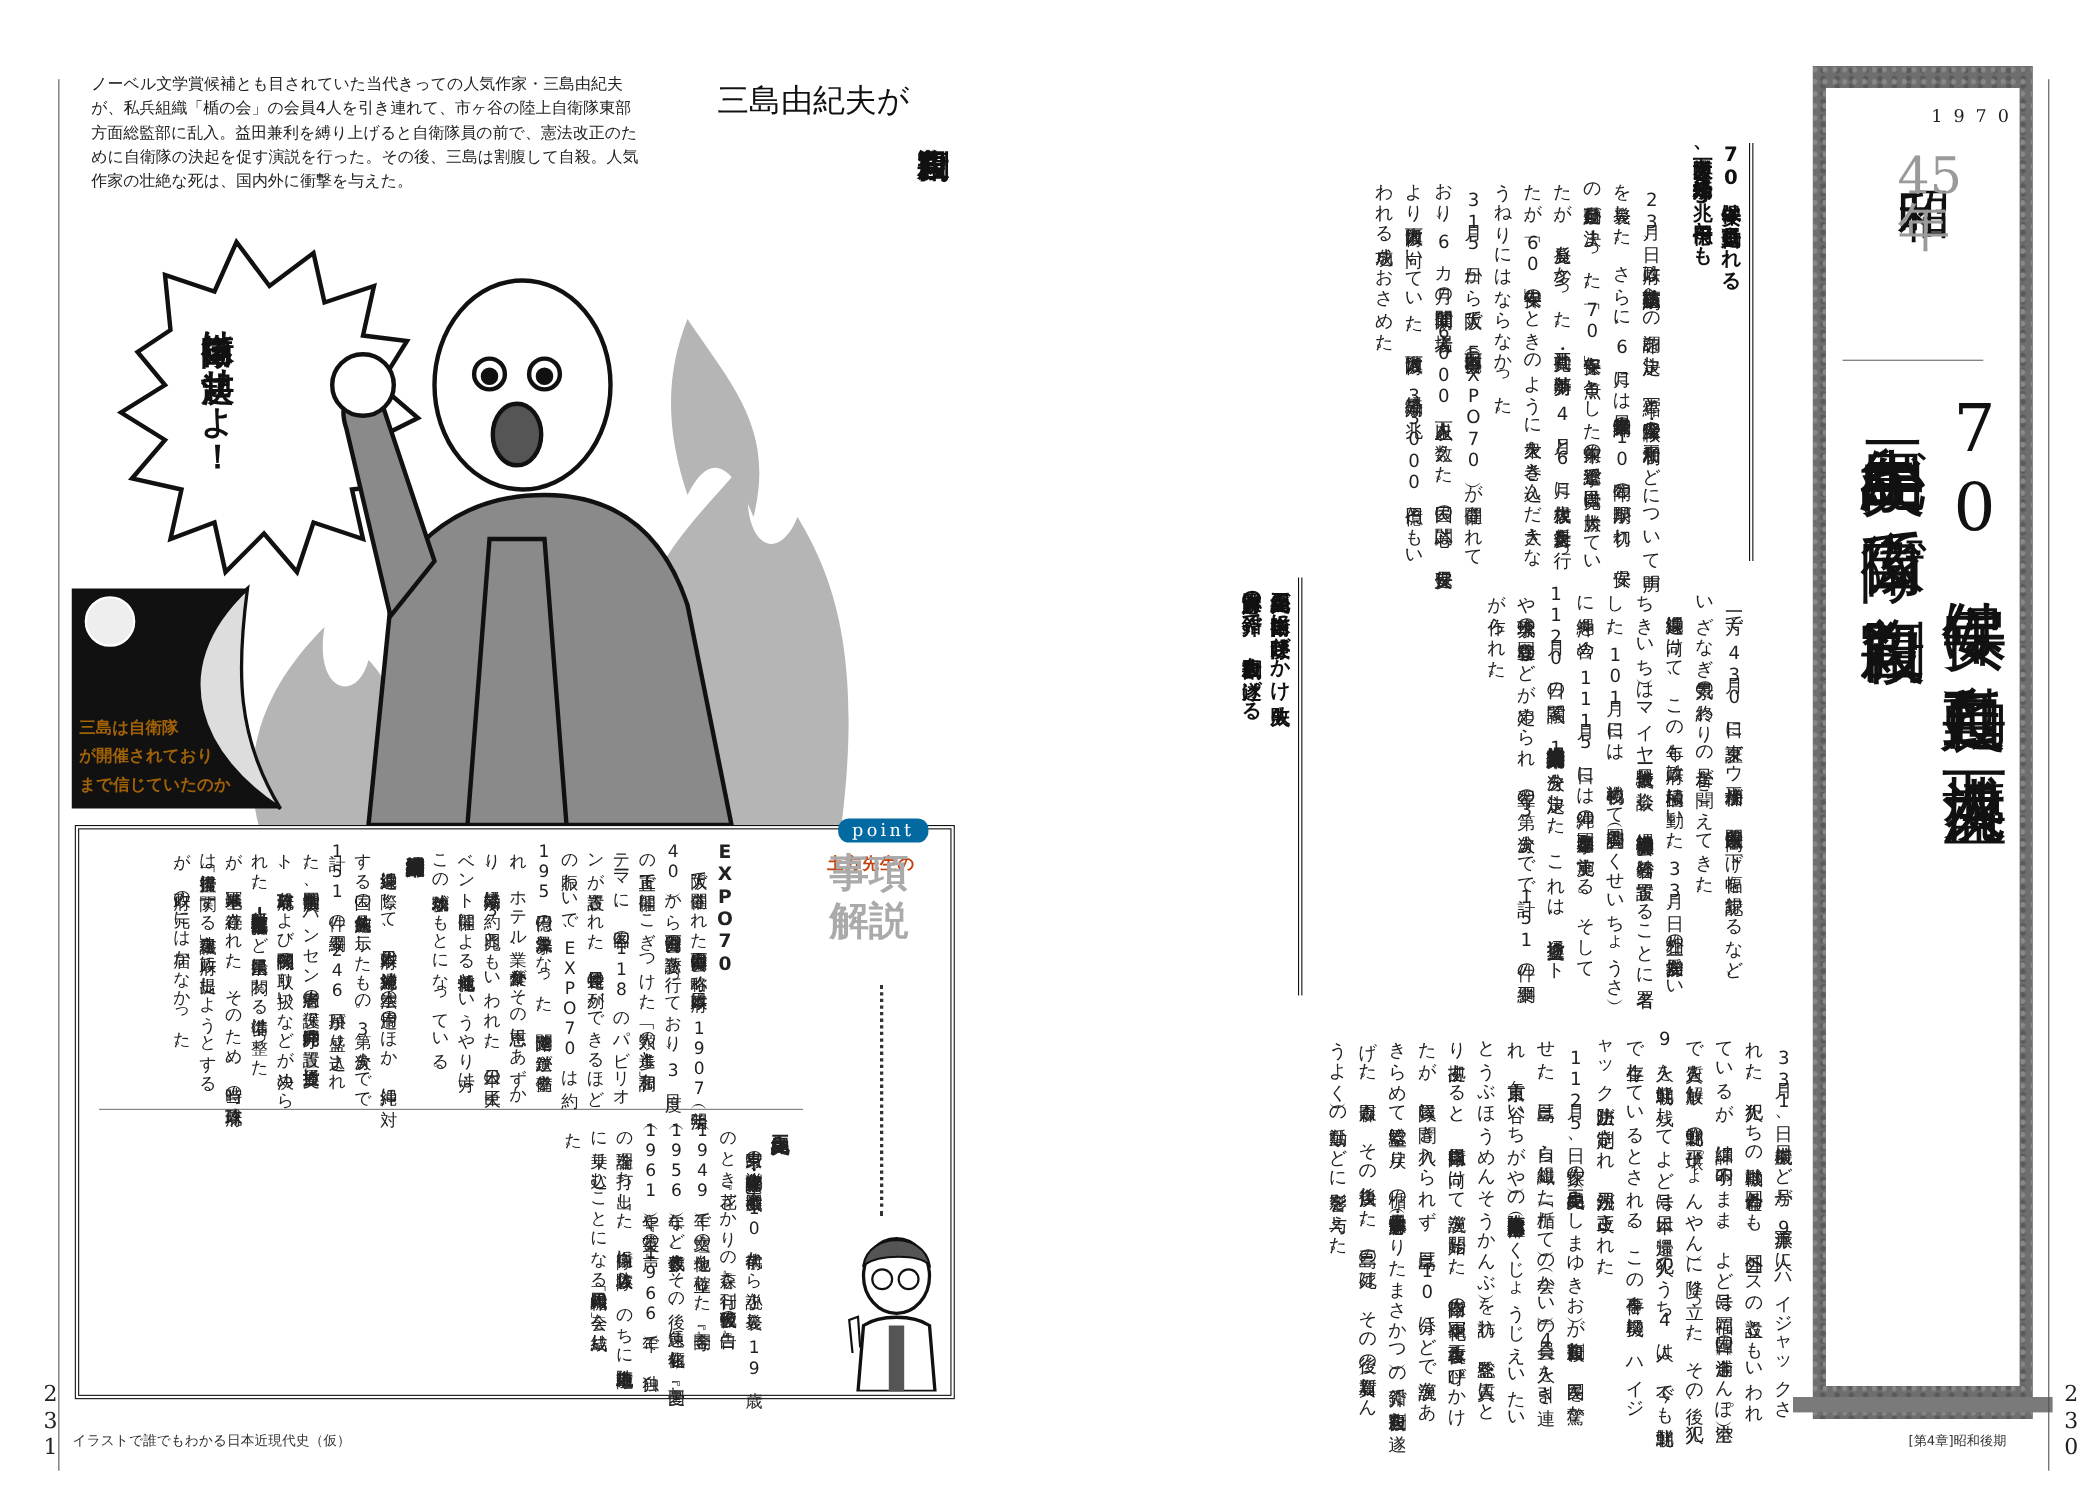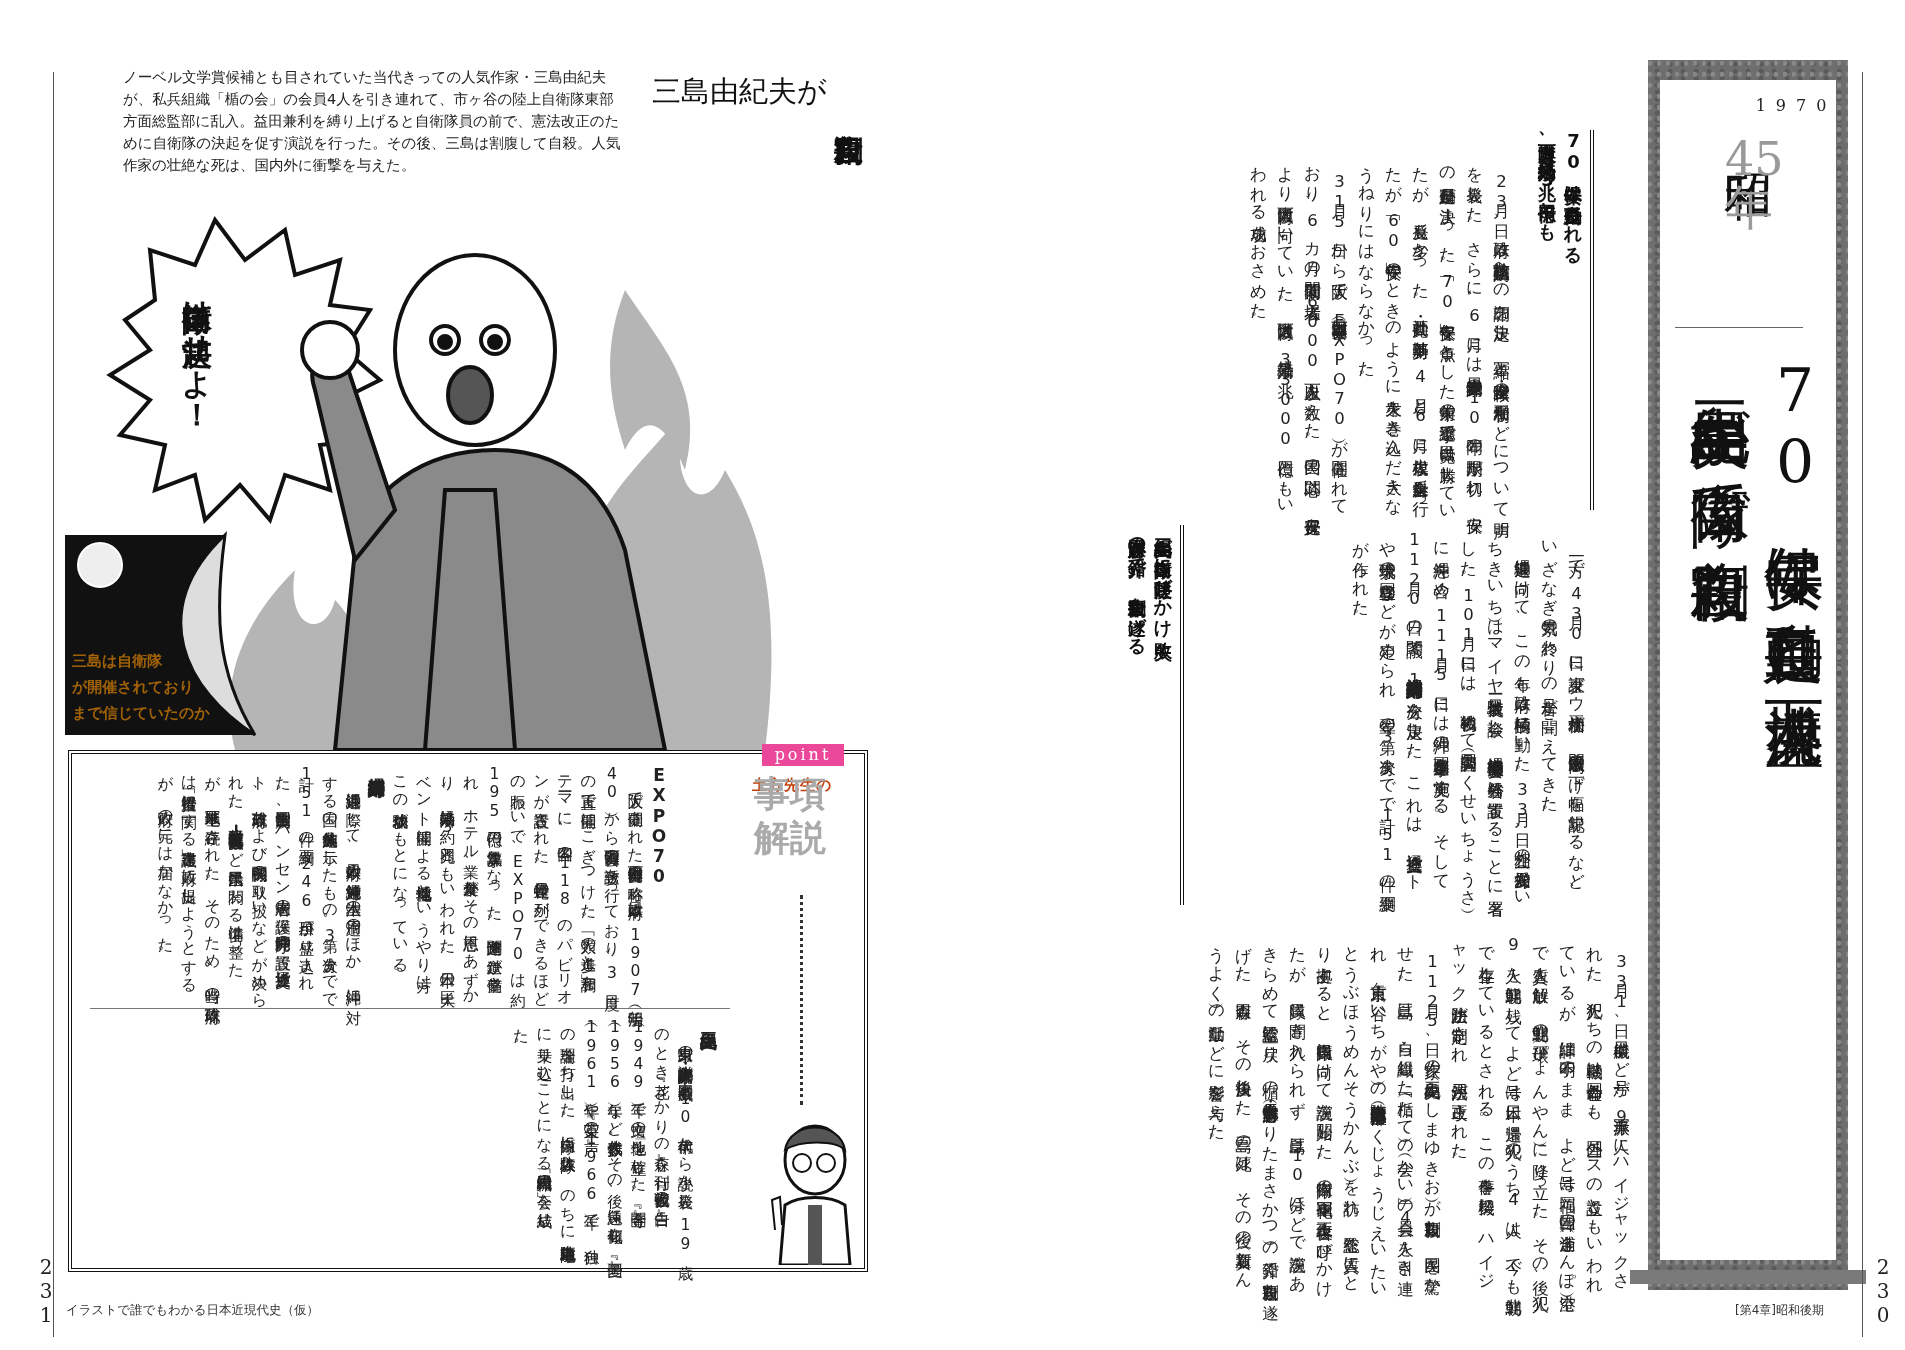--- a/index.html
+++ b/index.html
@@ -68,44 +68,44 @@
   
   .page-rule-l { position: absolute; left: 53px; top: 72px; width: 1px; height: 1265px; background: #555; }
   .page-num-l {
     position: absolute; left: 35px; top: 1255px; font-family: "DejaVu Serif", serif;
     font-size: 20px; line-height: 21px; color: #222; writing-mode: vertical-rl; text-orientation: upright;
   }
   .book-title { position: absolute; left: 66px; top: 1302px; font-size: 12.5px; color: #333; }
 
   .lead {
     position: absolute; left: 83px; top: 66px; width: 500px;
-    font-size: 14.5px; line-height: 22px; color: #222; margin-left: 40px;
+    font-size: 14.5px; line-height: 22px; color: #222;
   }
   .headline-h {
     position: absolute; left: 652px; top: 72px; font-weight: normal; font-size: 29px; color: #111;
   }
   .headline-v {
     position: absolute; left: 832px; top: 112px; font-weight: bold; font-size: 29px; line-height: 34px;
     color: #111; writing-mode: vertical-rl; text-orientation: upright;
   }
 
   .illus { position: absolute; left: 65px; top: 190px; width: 800px; height: 560px; }
   .caption-text {
     position: absolute; left: 72px; top: 648px; font-weight: bold; font-size: 15px; line-height: 26px; color: #a16207;
   }
 
   
   .point-box {
     position: absolute; left: 68px; top: 750px; width: 800px; height: 522px;
     border: 4px double #111; background: #fff;
   }
   .point-tag {
-    position: absolute; left: 762px; top: 744px; width: 82px; height: 22px; background: #ec4899;
+    position: absolute; left: 762px; top: 744px; width: 82px; height: 22px; background: #0369a1;
     color: #fff; font-family: "DejaVu Serif", serif; font-size: 16px; letter-spacing: 3px;
-    text-align: center; line-height: 22px;
+    text-align: center; line-height: 22px; border-radius: 10px;
   }
   .point-sub { position: absolute; left: 752px; top: 776px; font-size: 15px; font-weight: bold; color: #c2410c; letter-spacing: 1px; }
   .point-big { position: absolute; left: 754px; top: 772px; font-size: 36px; font-weight: bold; color: #aaa; line-height: 44px; width: 100px; }
   .dotted { position: absolute; left: 800px; top: 895px; height: 210px; border-left: 3px dotted #333; }
   .box-divider { position: absolute; left: 90px; top: 1008px; width: 640px; height: 1px; background: #777; }
 
   .box-text { font-size: 15.5px; line-height: 23.5px; letter-spacing: 0.3px; color: #222; }
   .box-col-upper { position: absolute; left: 80px; top: 765px; height: 235px; width: 590px; }
   .box-col-lower { position: absolute; left: 80px; top: 1018px; height: 235px; width: 640px; }
   .box-head { font-weight: bold; font-size: 17px; }

